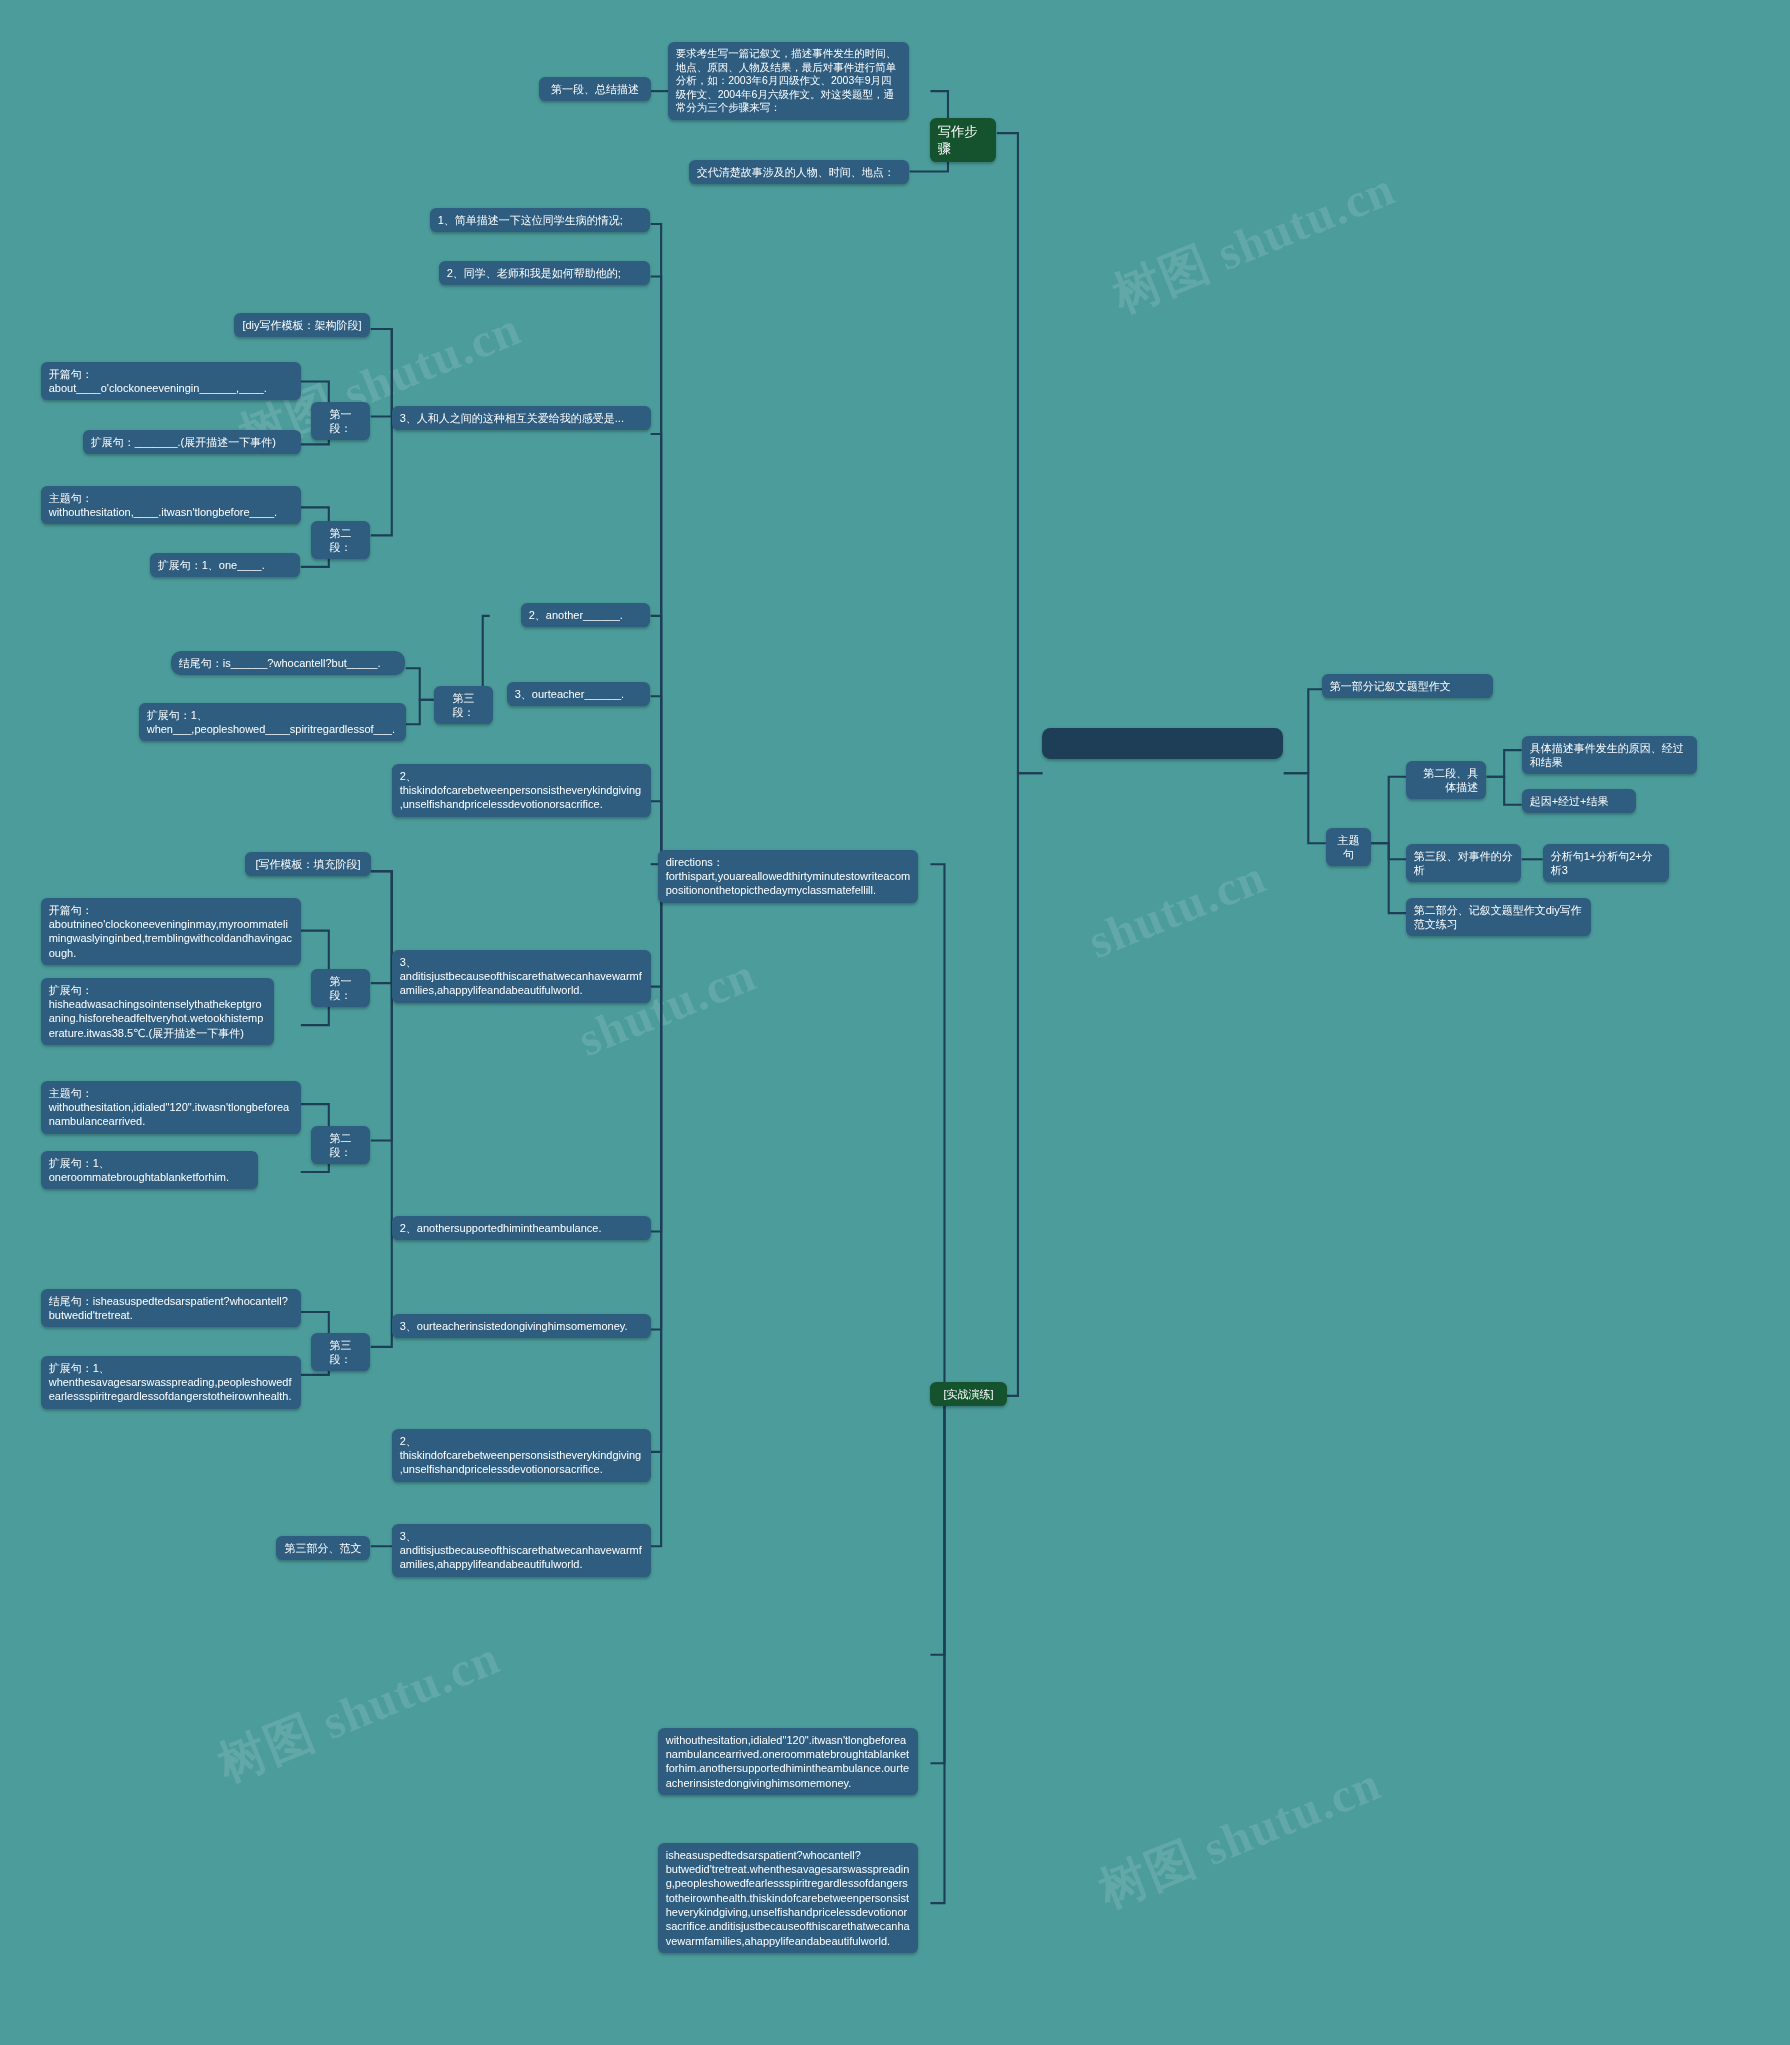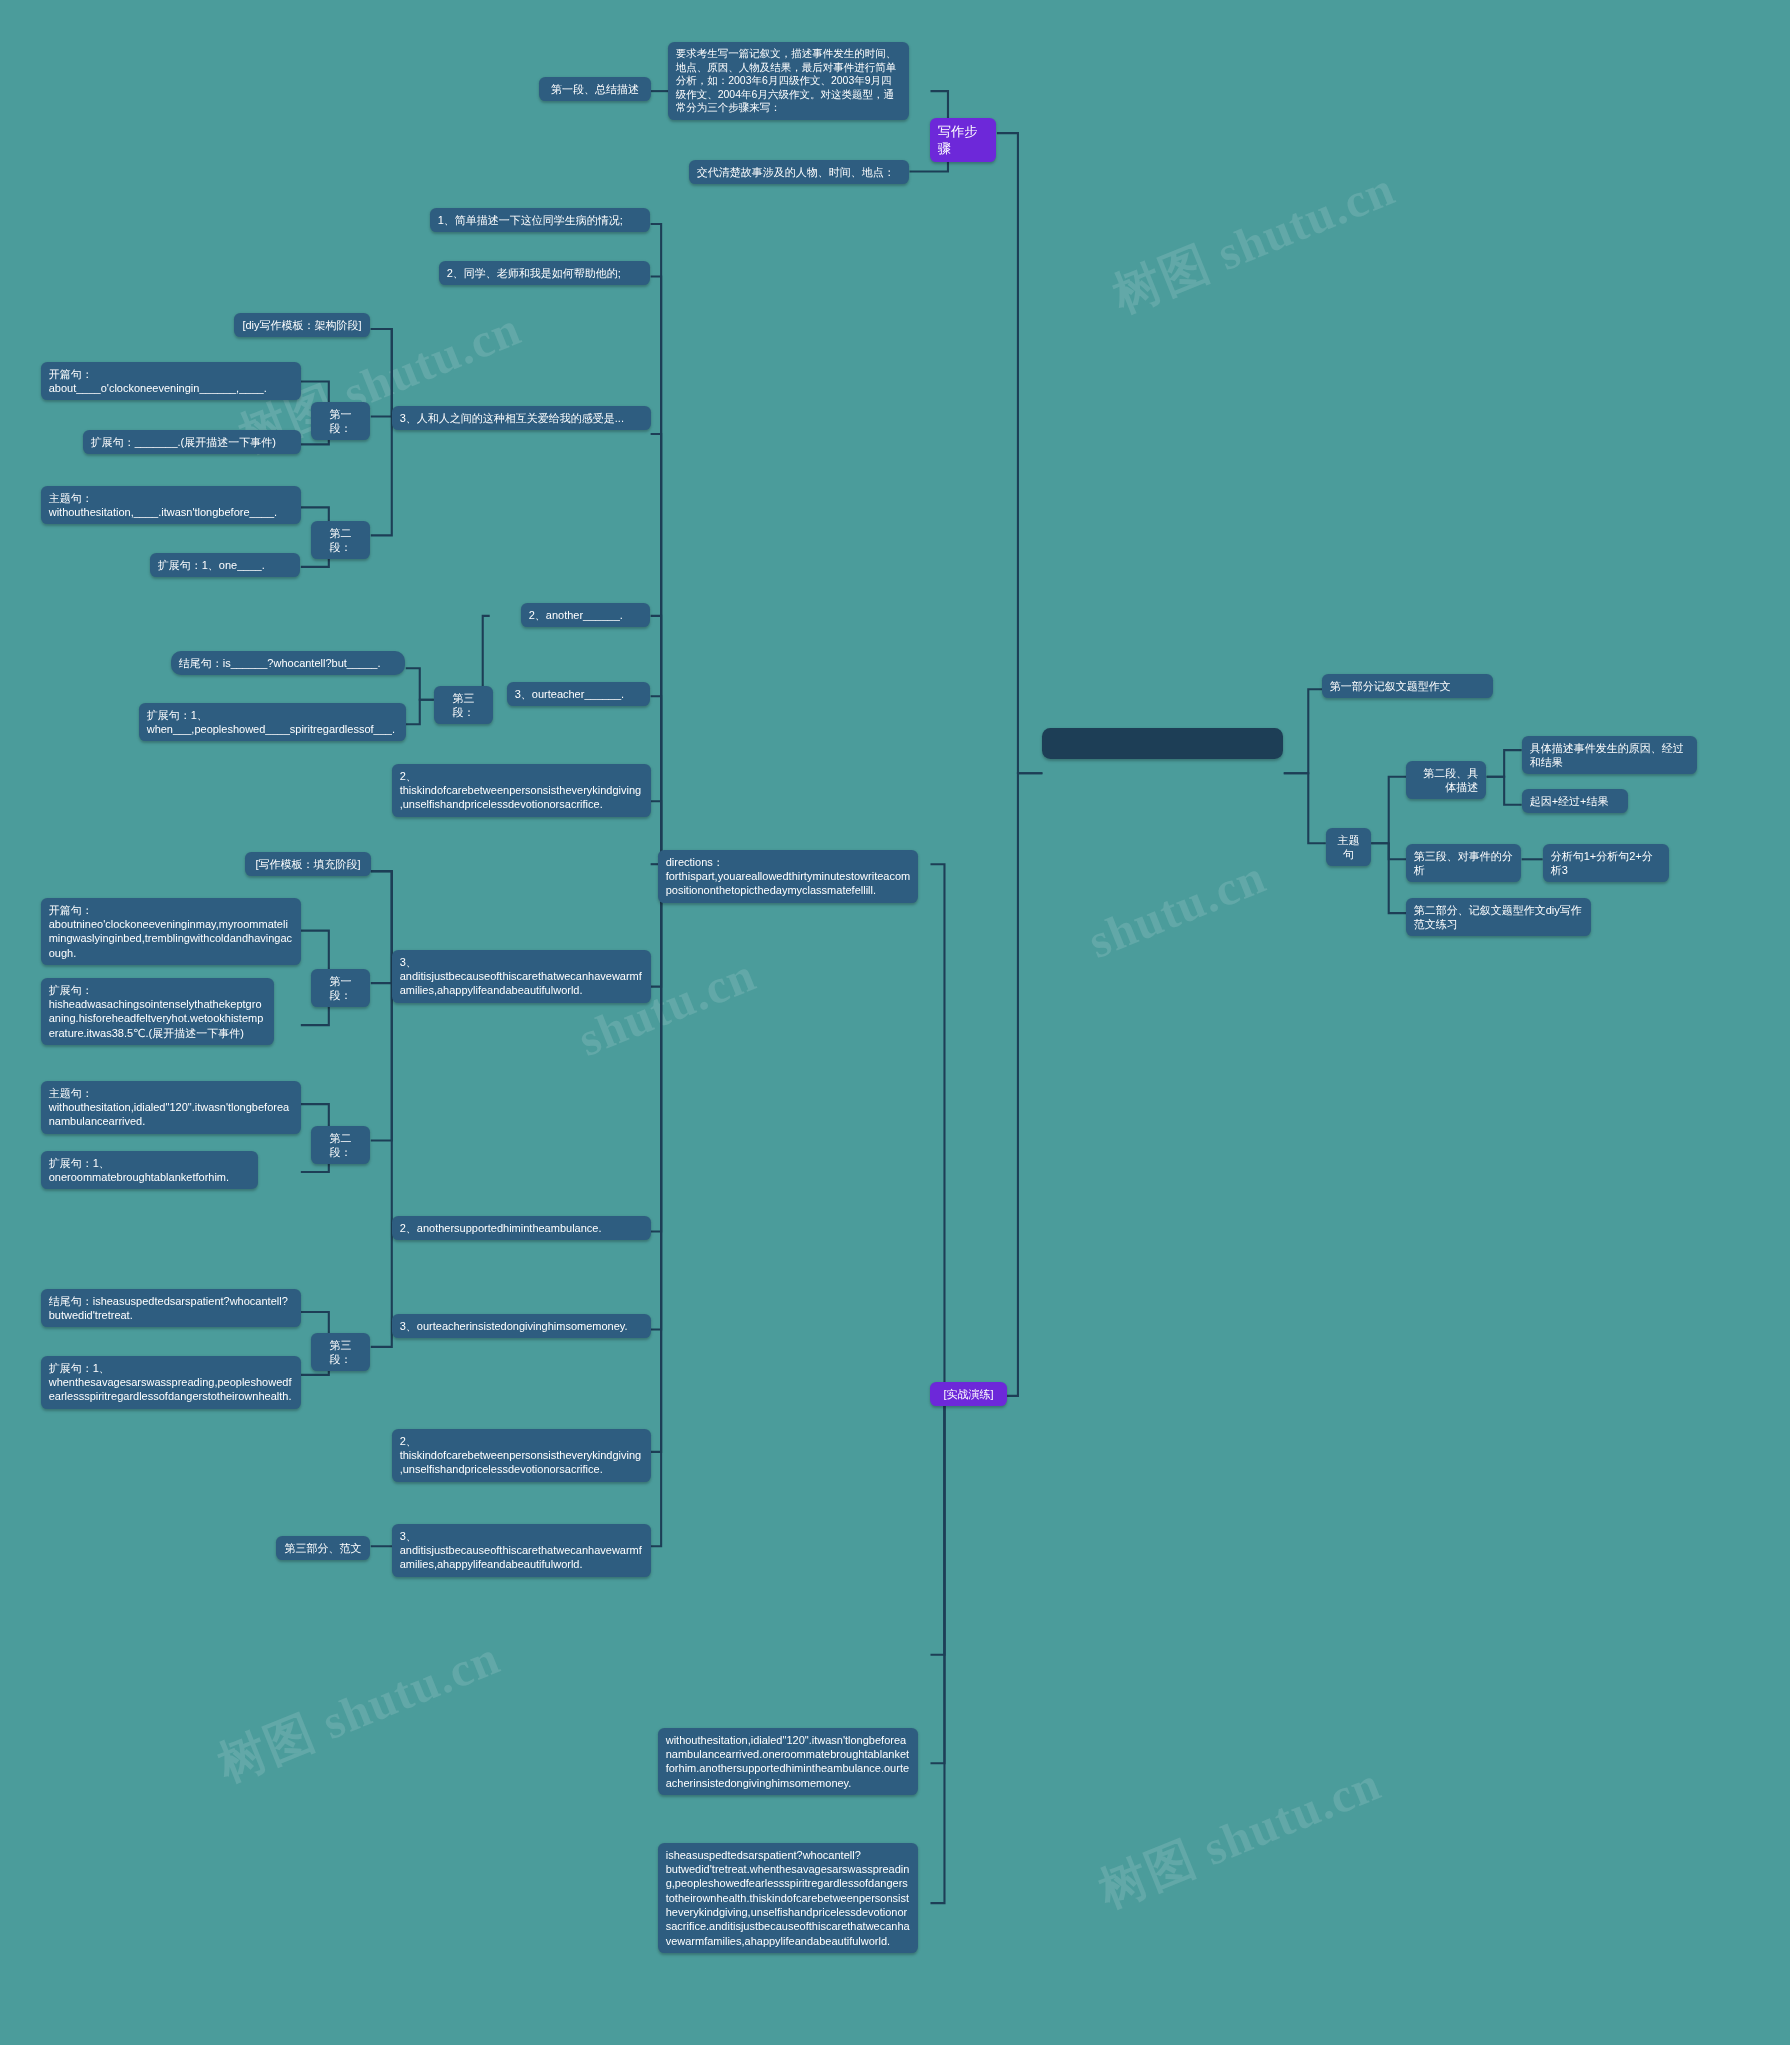--- a/index.html
+++ b/index.html
@@ -39,21 +39,21 @@
     z-index:5;
   }
   .node.center{
     background:#1d3e56;
     font-size:21px;
     line-height:1.32;
     padding:15.4px 14px;
     text-align:center;
     border-radius:8.4px;
   }
-  .node.dark{background:#6d28d9;}
+  .node.dark{background:#14532d;}
   .node.big{font-size:13.3px;}
 </style>
 </head>
 <body>
 
 <div id="canvas">
 
   <div class="wm" style="left:1105px;top:210px;">树图 shutu.cn</div>
   <div class="wm" style="left:231px;top:350px;">树图 shutu.cn</div>
   <div class="wm" style="left:1084px;top:881px;">shutu.cn</div>
@@ -191,21 +191,21 @@
 
   <div class="node" style="left:658px;top:1728px;width:260px;">withouthesitation,idialed"120".itwasn'tlongbeforeanambulancearrived.oneroommatebroughtablanketforhim.anothersupportedhimintheambulance.ourteacherinsistedongivinghimsomemoney.</div>
   <div class="node" style="left:658px;top:1843px;width:260px;">isheasuspedtedsarspatient?whocantell?butwedid'tretreat.whenthesavagesarswasspreading,peopleshowedfearlessspiritregardlessofdangerstotheirownhealth.thiskindofcarebetweenpersonsistheverykindgiving,unselfishandpricelessdevotionorsacrifice.anditisjustbecauseofthiscarethatwecanhavewarmfamilies,ahappylifeandabeautifulworld.</div>
 
   <div class="node" style="left:1322px;top:674px;width:171px;">第一部分记叙文题型作文</div>
 
   <div class="node" style="left:1326px;top:828px;width:45px;text-align:center;">主题句</div>
 
   <div class="node" style="left:1406px;top:761px;width:80px;text-align:right;">第二段、具体描述</div>
   <div class="node" style="left:1522px;top:736px;width:175px;">具体描述事件发生的原因、经过和结果</div>
-  <div class="node" style="left:1522px;top:789px;width:106px;">起因+经过+结果</div>
+  <div class="node" style="left:1522px;top:789px;width:114px;">起因+经过+结果</div>
 
   <div class="node" style="left:1406px;top:844px;width:115px;">第三段、对事件的分析</div>
   <div class="node" style="left:1543px;top:844px;width:126px;">分析句1+分析句2+分析3</div>
 
   <div class="node" style="left:1406px;top:898px;width:185px;">第二部分、记叙文题型作文diy写作范文练习</div>
 
 </div>
 
 
 </body></html>

